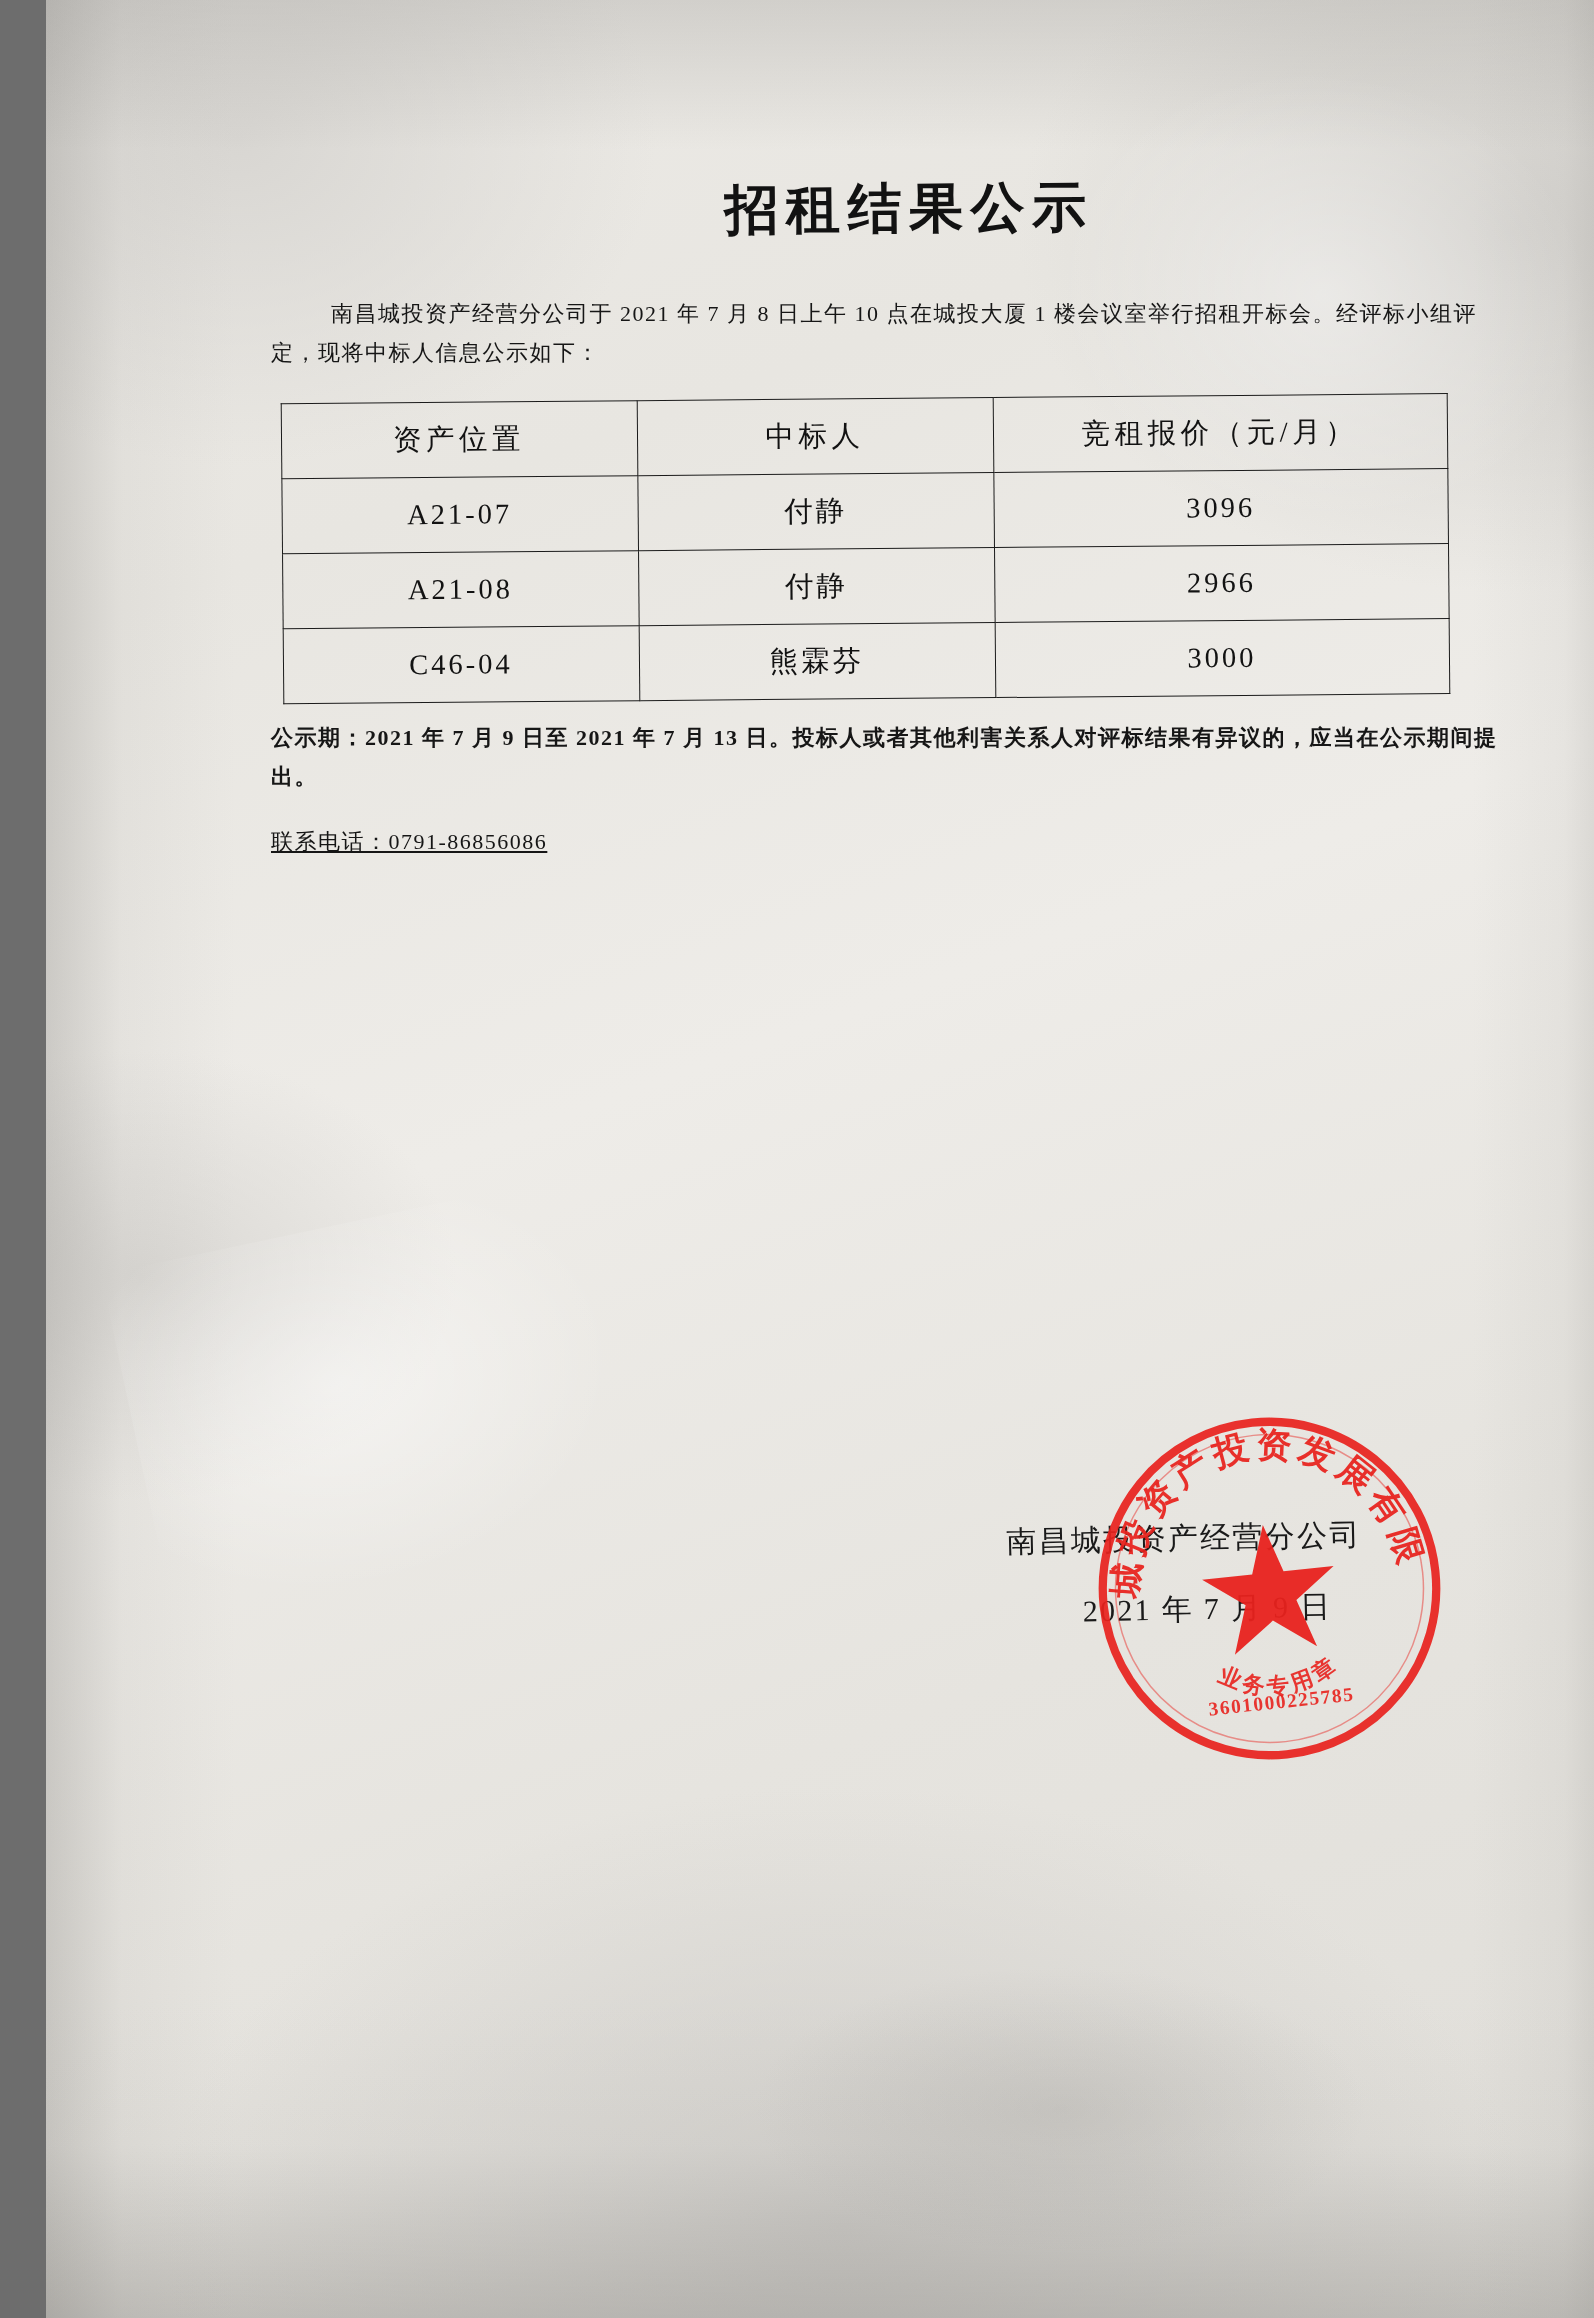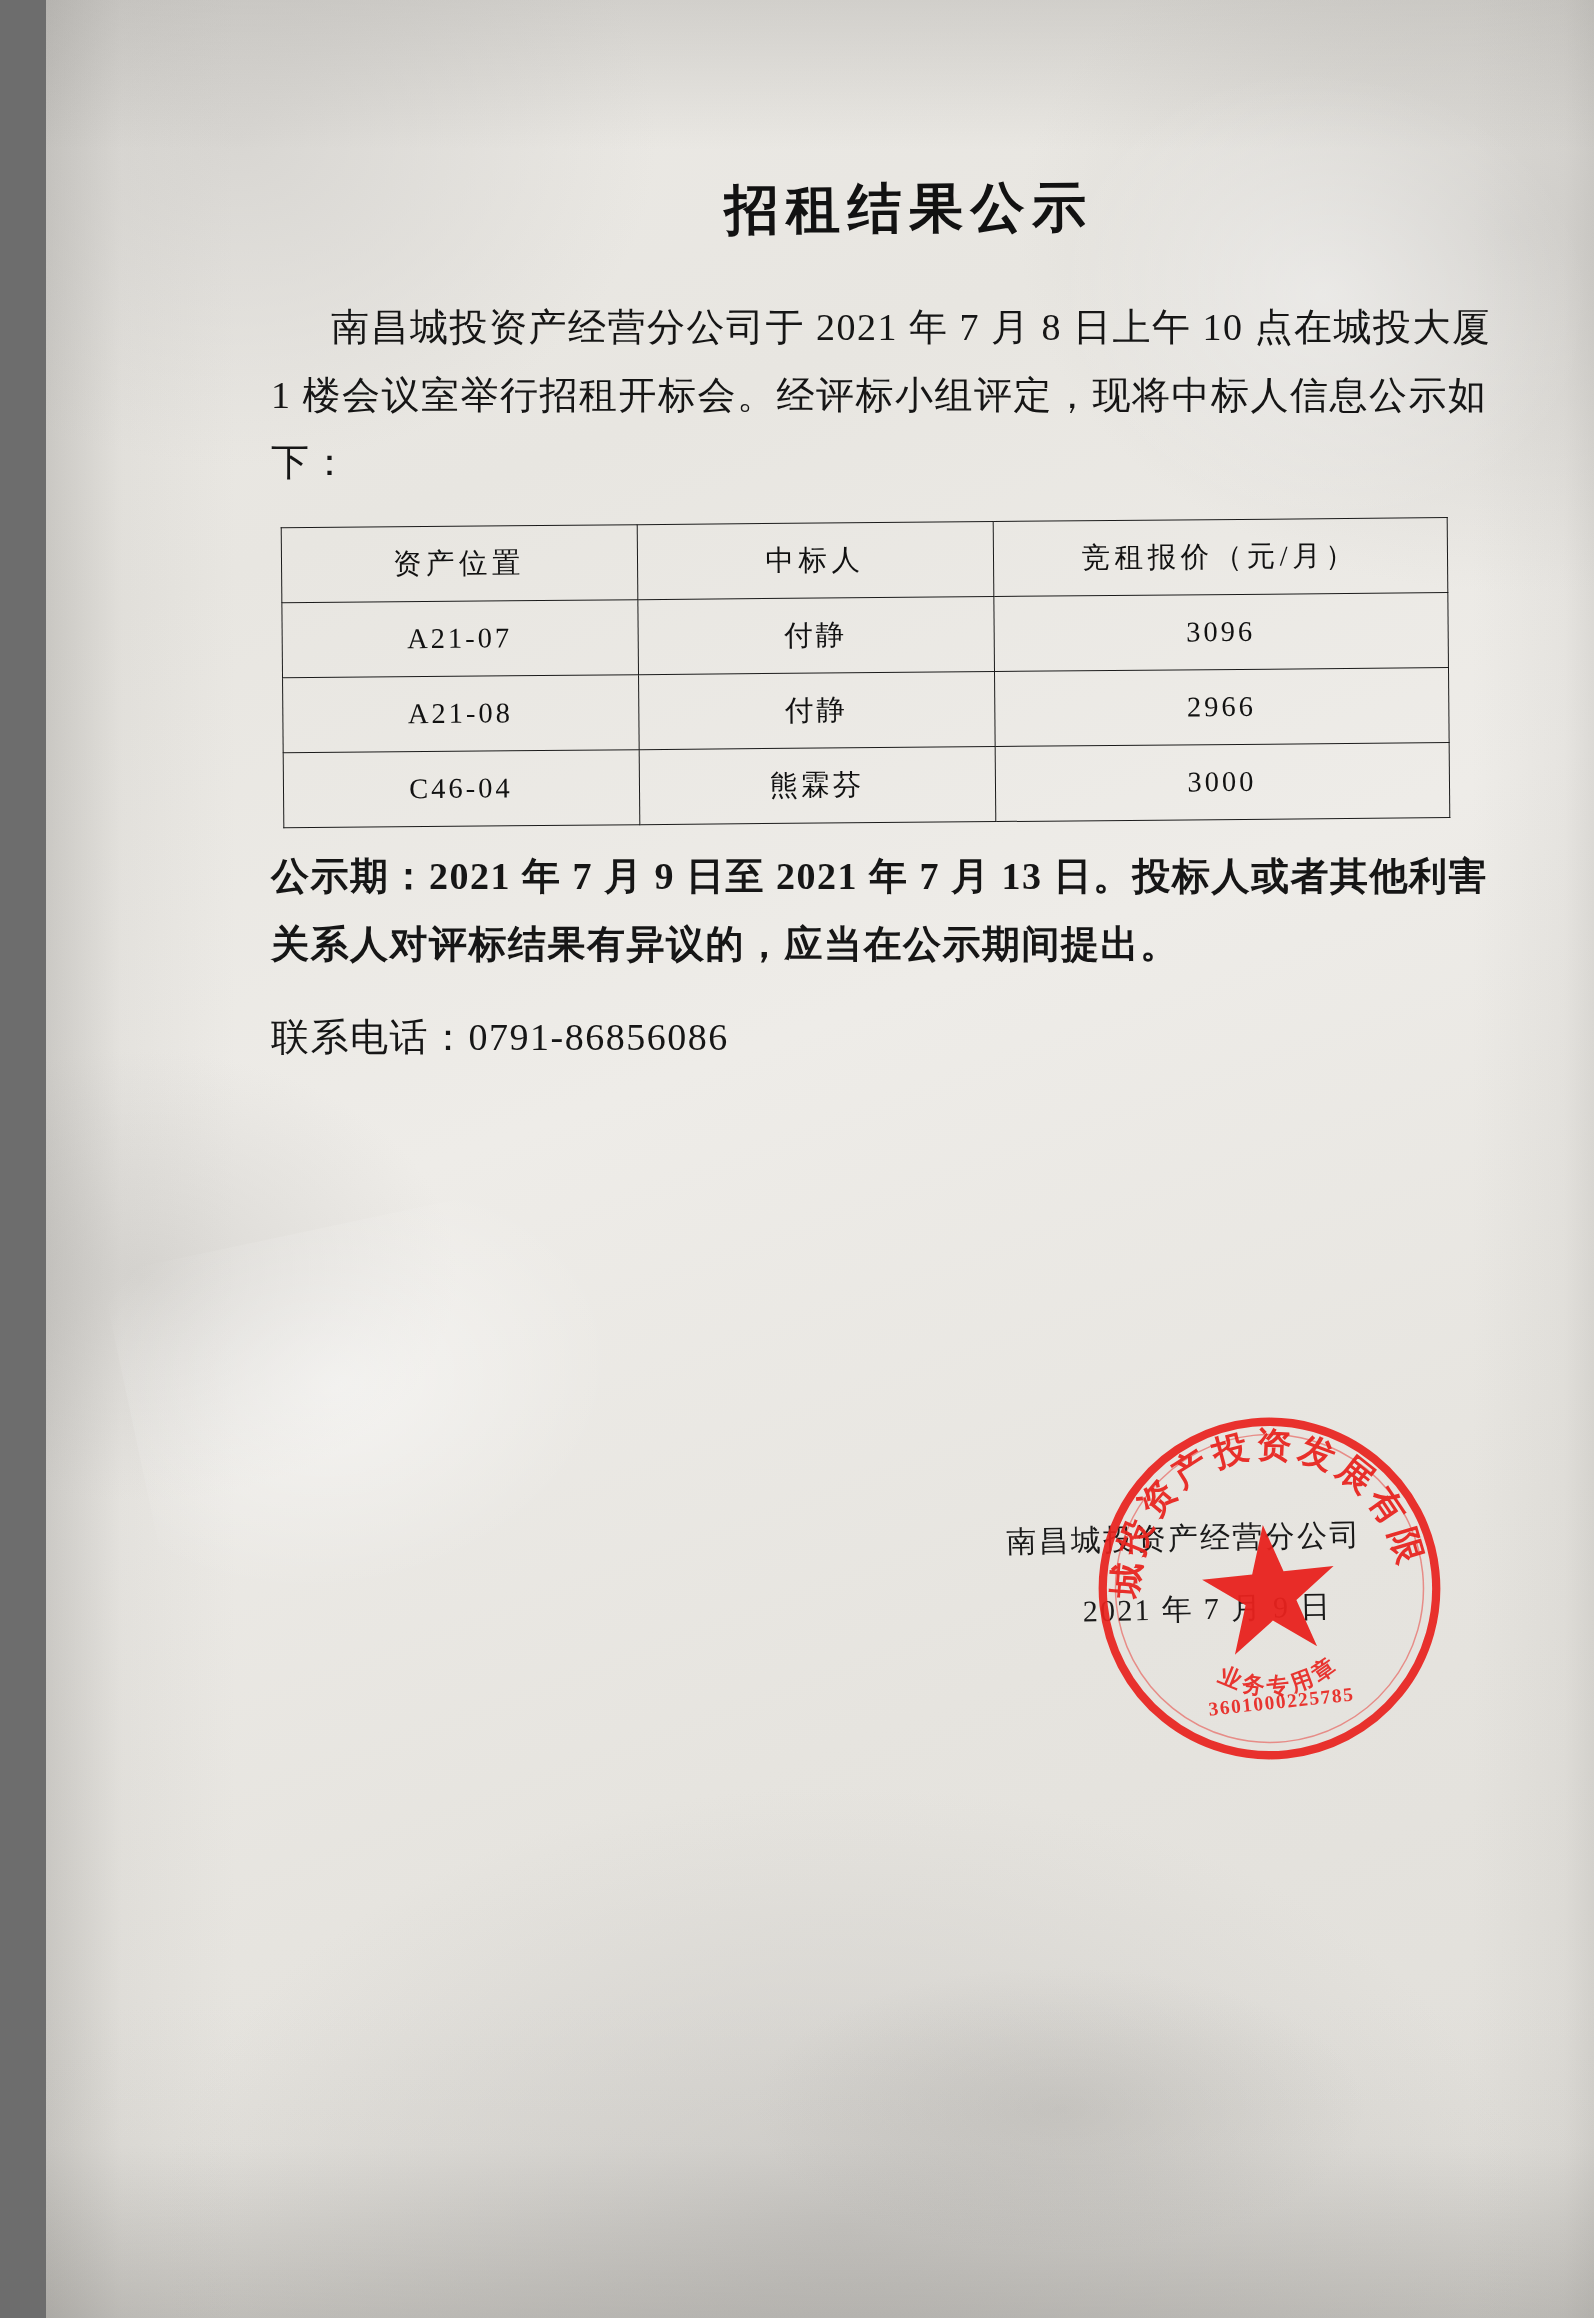--- a/index.html
+++ b/index.html
@@ -72,21 +72,21 @@
     letter-spacing: 7.5px;
     text-align: center;
     font-weight: 700;
     color: #121212;
     margin: 0 0 48px 0;
     padding-left: 45px;
     transform: rotate(-0.5deg);
   }
 
   .para {
-    font-size: 38px;
+    font-size: 22px;
     line-height: 1.78;
     letter-spacing: 1.5px;
     color: #161616;
     margin: 0 0 12px 0;
   }
   .para.indent {
     text-indent: 60px;
   }
 
   .table-wrap {
@@ -117,20 +117,21 @@
   .mono-val {
     letter-spacing: 1.5px;
   }
 
   .tail {
     margin-top: 19.5px;
     font-weight: bold;
   }
   .contact {
     margin-top: 25.5px;
+    text-decoration: underline;
   }
 
   
   .sign-block {
     position: absolute;
     left: 961px;
     top: 1517px;
     width: 481px;
     text-align: left;
     transform: rotate(-1.2deg);

